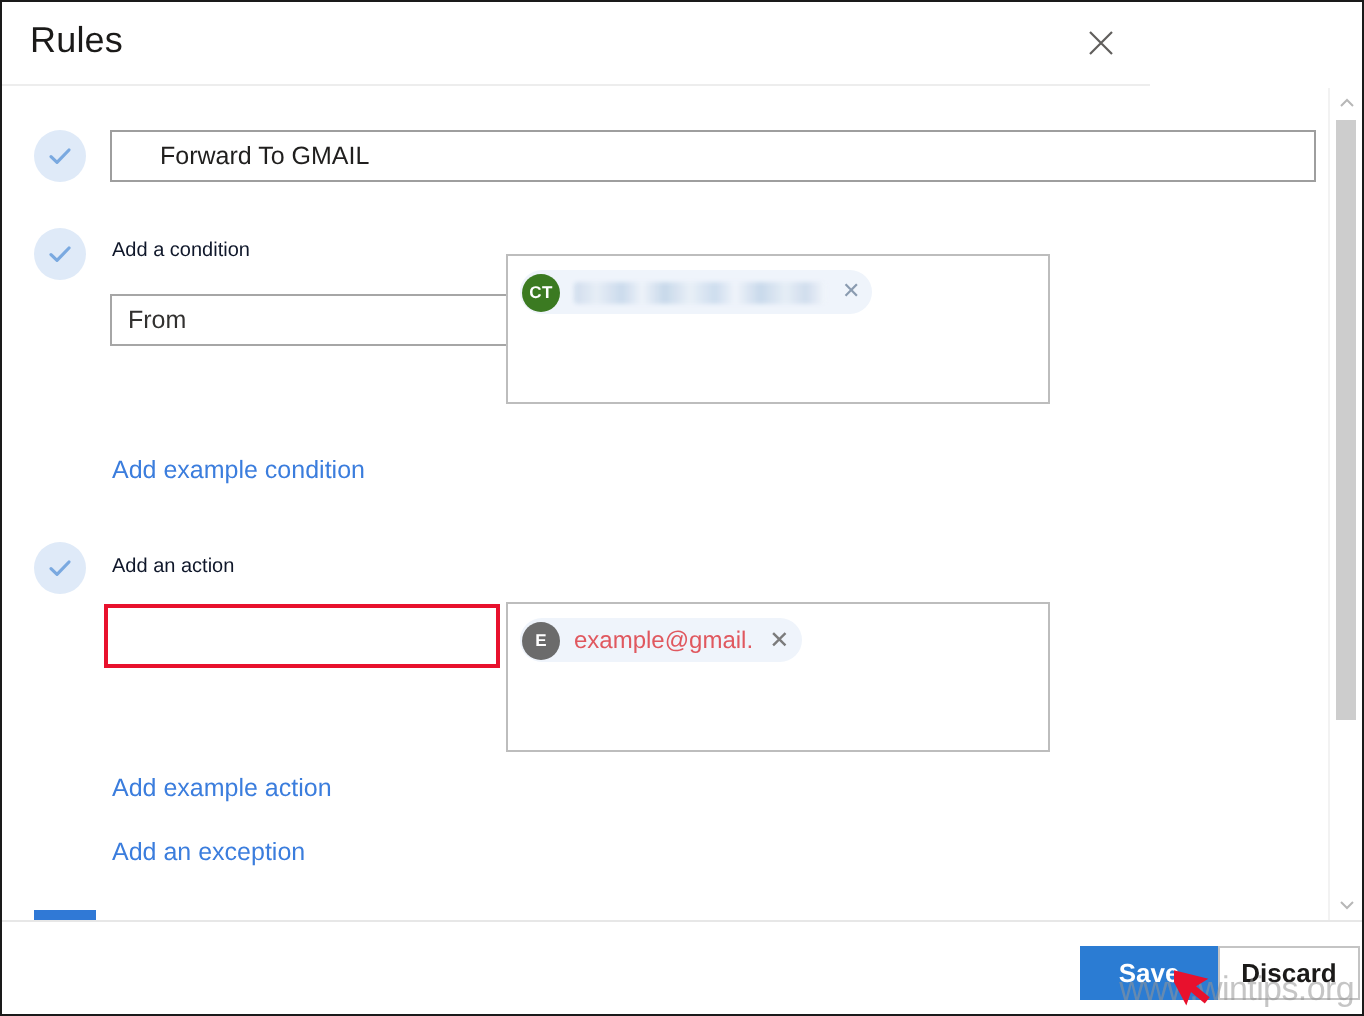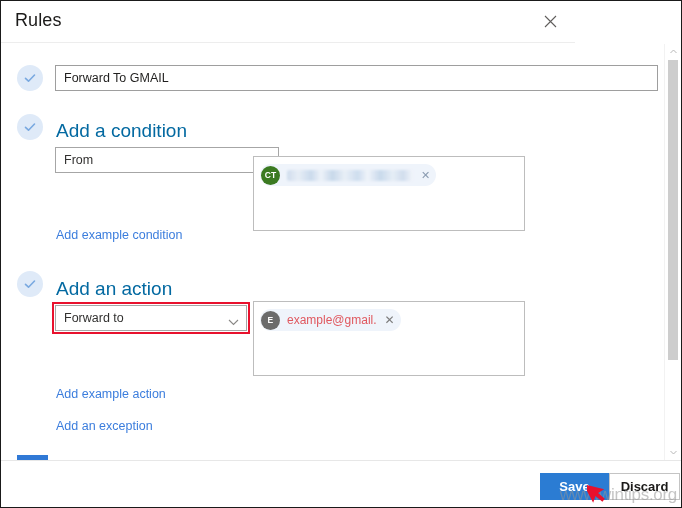--- a/index.html
+++ b/index.html
@@ -70,36 +70,36 @@
     border-radius: 50%;
     background: #dfeaf8;
     display: flex;
     align-items: center;
     justify-content: center;
   }
   .check-bullet svg { display: block; }
 
   .section-label {
     position: absolute;
-    font-size: 19px;
-    color: #0369a1;
+    font-size: 10px;
+    color: #0f172a;
   }
 
   
   .name-input {
     position: absolute;
     left: 54px; top: 22px;
     width: 603px; height: 26px;
     border: 1px solid #9e9e9e;
     box-sizing: border-box;
     background: #ffffff;
     font-family: "Liberation Sans", sans-serif;
     font-size: 12.5px;
     color: #201f1e;
-    padding: 0 8px;
+    padding: 0 24px;
     outline: none;
     border-radius: 0;
   }
 
   
   .dropdown {
     position: absolute;
     height: 26px;
     width: 190px;
     border: 1px solid #a6a6a6;
@@ -329,45 +329,37 @@
 
     <div class="dropdown" style="left:54px; top:104px; width:224px;">
       <span class="dd-text">From</span>
       <span class="chevron">
         <svg width="11" height="11" viewBox="0 0 11 11" aria-hidden="true">
           <path d="M1 3 L5.5 7.5 L10 3" stroke="#8a8886" stroke-width="1.1" fill="none"></path>
         </svg>
       </span>
     </div>
 
-    <div class="token-box" style="left:252px; top:113px; width:272px; height:75px;">
+    <div class="token-box" style="left:252px; top:84px; width:272px; height:75px;">
       <div class="token">
         <span class="avatar green">CT</span>
         <span class="redacted"></span>
         <span class="token-remove">✕</span>
       </div>
     </div>
 
     <div class="link" style="left:55px; top:185px;">Add example condition</div>
 
     <div class="check-bullet" style="left:16px; top:228px;">
       <svg width="14" height="14" viewBox="0 0 14 14" aria-hidden="true">
         <path d="M2.5 7.3 L5.5 10.2 L11.5 4" stroke="#7aa9e0" stroke-width="1.6" fill="none" stroke-linecap="round" stroke-linejoin="round"></path>
       </svg>
     </div>
     <div class="section-label" style="left:55px; top:235px;">Add an action</div>
 
-    <div class="dropdown" style="left:54px; top:262px; width:192px;">
-      <span class="dd-text">Forward to</span>
-      <span class="chevron">
-        <svg width="11" height="11" viewBox="0 0 11 11" aria-hidden="true">
-          <path d="M1 3 L5.5 7.5 L10 3" stroke="#8a8886" stroke-width="1.1" fill="none"></path>
-        </svg>
-      </span>
-    </div>
     <div class="dd-highlight" style="left:51px; top:259px; width:198px; height:32px;"></div>
 
     <div class="token-box" style="left:252px; top:258px; width:272px; height:75px;">
       <div class="token">
         <span class="avatar gray">E</span>
         <span class="token-text email">example@gmail.</span>
         <span class="token-remove dark">✕</span>
       </div>
     </div>
 

